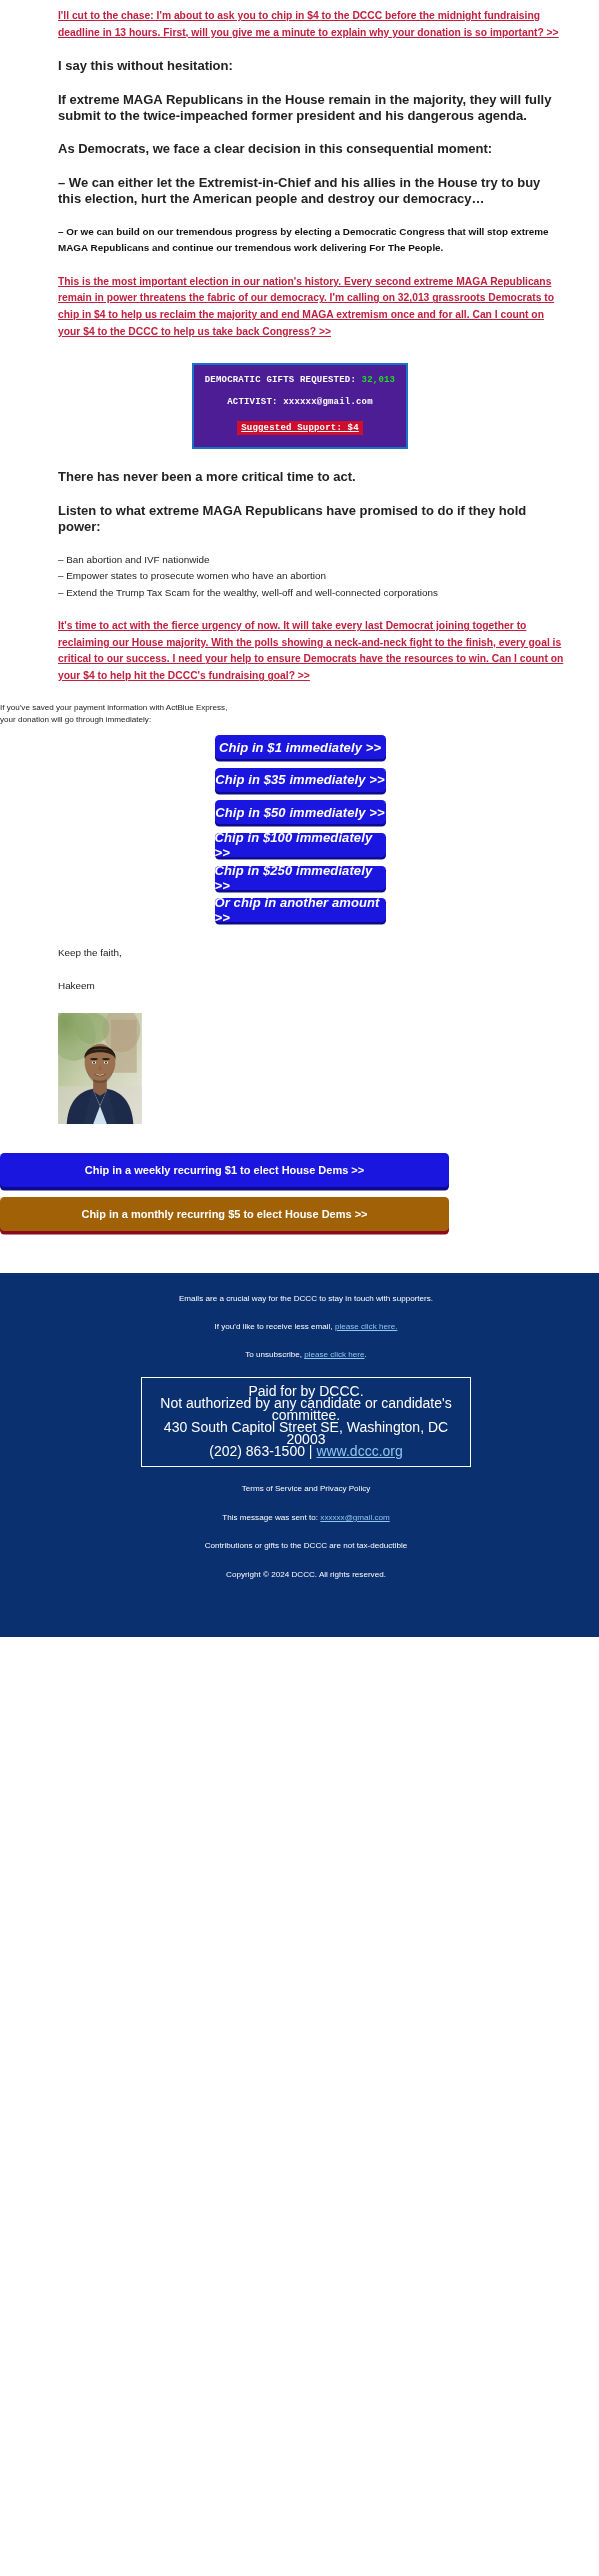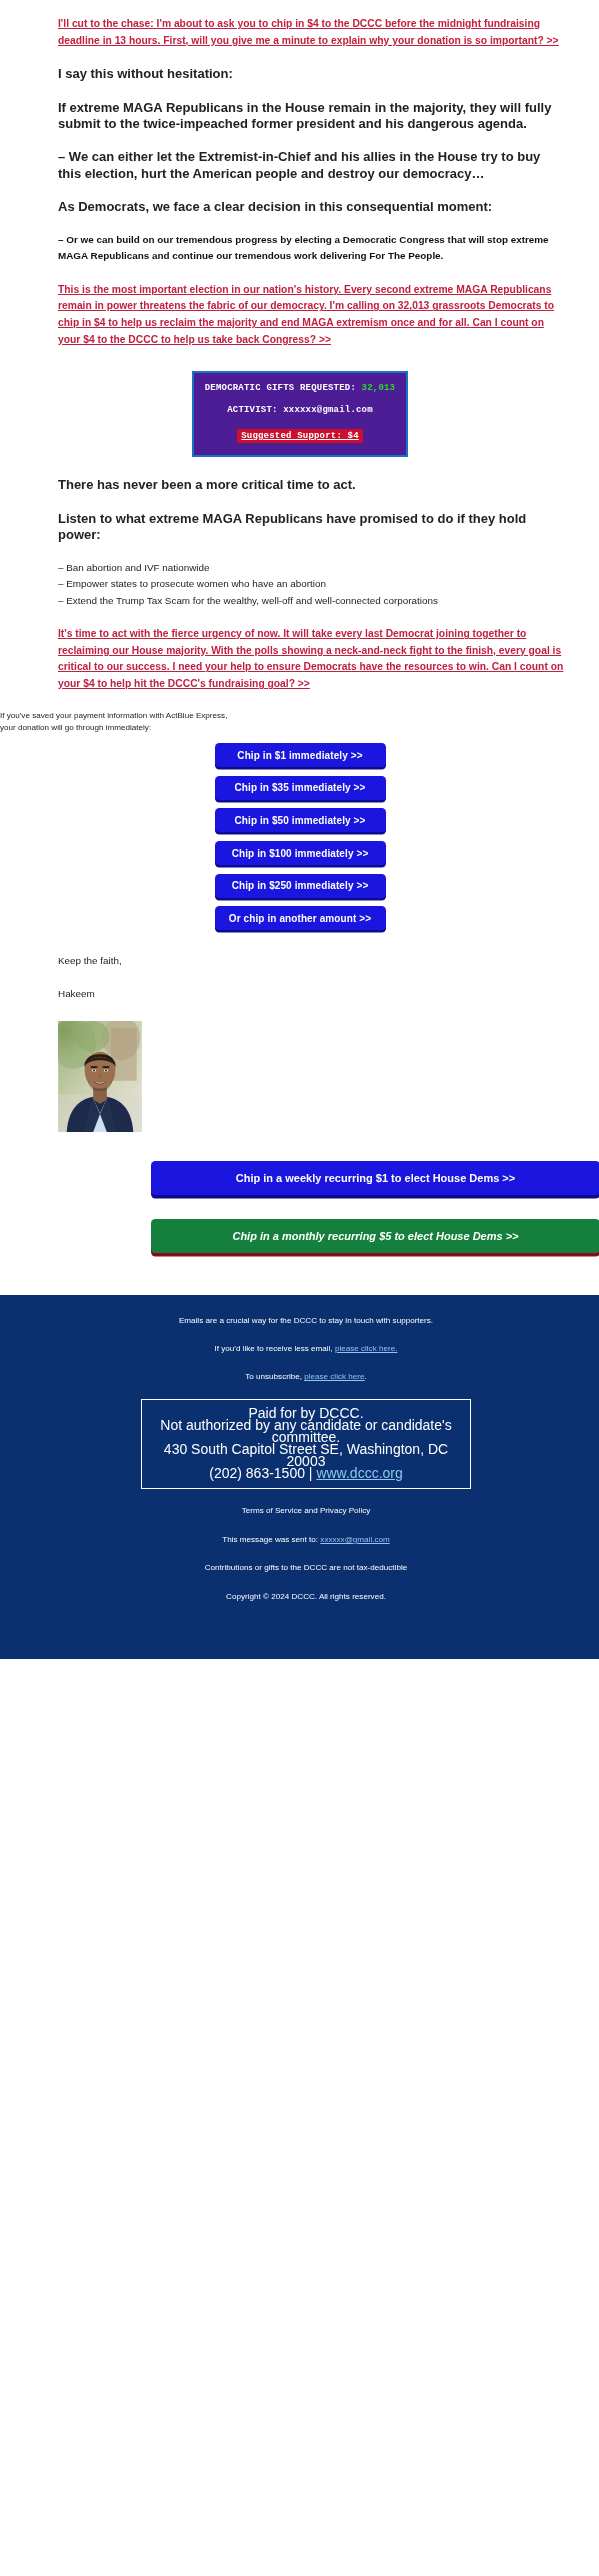--- a/index.html
+++ b/index.html
@@ -10,21 +10,21 @@
   }
   body {
     width: 600px;
     min-height: 2576px;
     font-family: "Liberation Sans", sans-serif;
     color: #222222;
     -webkit-font-smoothing: antialiased;
   }
   .email-wrap {
     width: 600px;
-    margin: 16px auto;
+    margin: 8px auto;
     background: #ffffff;
     position: relative;
   }
   .body-content {
     padding: 0 33px 0 58px;
     box-sizing: border-box;
   }
   p.para {
     font-size: 13px;
     line-height: 16.3px;
@@ -119,27 +119,28 @@
     gap: 8.6px;
     padding-bottom: 3.4px;
   }
   .chip-btn {
     width: 171px;
     height: 24px;
     background: #1A16DF;
     border-radius: 4.3px;
     box-shadow: 0 2.6px 0 #0D0A8C;
     color: #ffffff;
-    font-size: 10px;
+    font-size: 13px;
     font-weight: bold;
     display: flex;
     align-items: center;
     justify-content: center;
     cursor: pointer;
     letter-spacing: 0.1px;
+    font-style: italic;
   }
 
   .closing {
     font-size: 9.9px;
     line-height: 16.3px;
     margin: 19px 0 0 0;
   }
   .signature {
     font-size: 9.9px;
     line-height: 16.3px;
@@ -148,46 +149,45 @@
   .portrait-wrap { padding: 19px 0 0 0; }
   .portrait {
     width: 84px;
     height: 111px;
     overflow: hidden;
     display: block;
   }
 
   
   .recurring-area {
-    padding: 29px 0 31px 0;
+    padding: 29px 8px 31px 0;
     display: flex;
     flex-direction: column;
-    align-items: flex-end;
-    gap: 24px;
+    align-items: flex-start;
+    gap: 10px;
   }
   .recur-btn {
     width: 449px;
     height: 34px;
     border-radius: 4.3px;
     display: flex;
     align-items: center;
     justify-content: center;
     color: #ffffff;
     font-size: 11px;
     font-weight: bold;
     cursor: pointer;
   }
   .recur-blue {
     background: #1A16DF;
     box-shadow: 0 3.4px 0 #0D0A8C;
   }
   .recur-red {
-    background: #15803d;
+    background: #a16207;
     box-shadow: 0 3.4px 0 #8A0A1E;
-    font-style: italic;
   }
 
   
   .footer {
     background: #0B3070;
     color: #ffffff;
     padding: 19px 34px 41px 46px;
     text-align: center;
     box-sizing: border-box;
   }
@@ -219,23 +219,23 @@
 <div class="email-wrap">
 
   <div class="body-content">
 
     <a class="cta-link top" href="#">I'll cut to the chase: I'm about to ask you to chip in $4 to the DCCC before the midnight fundraising deadline in 13 hours. First, will you give me a minute to explain why your donation is so important? &gt;&gt;</a>
 
     <p class="para">I say this without hesitation:</p>
 
     <p class="para">If extreme MAGA Republicans in the House remain in the majority, they will fully submit to the twice-impeached former president and his dangerous agenda.</p>
 
+    <p class="para">As Democrats, we face a clear decision in this consequential moment:</p>
+
     <p class="para">– We can either let the Extremist-in-Chief and his allies in the House try to buy this election, hurt the American people and destroy our democracy…</p>
-
-    <p class="para">As Democrats, we face a clear decision in this consequential moment:</p>
 
     <span class="bold-black">– Or we can build on our tremendous progress by electing a Democratic Congress that will stop extreme MAGA Republicans and continue our tremendous work delivering For The People.</span>
 
     <a class="cta-link" href="#">This is the most important election in our nation's history. Every second extreme MAGA Republicans remain in power threatens the fabric of our democracy. I'm calling on 32,013 grassroots Democrats to chip in $4 to help us reclaim the majority and end MAGA extremism once and for all. Can I count on your $4 to the DCCC to help us take back Congress? &gt;&gt;</a>
   </div>
 
   <div class="counter-outer">
     <div class="counter-box">
       <div class="counter-line1">
         <span>DEMOCRATIC GIFTS REQUESTED:</span>

